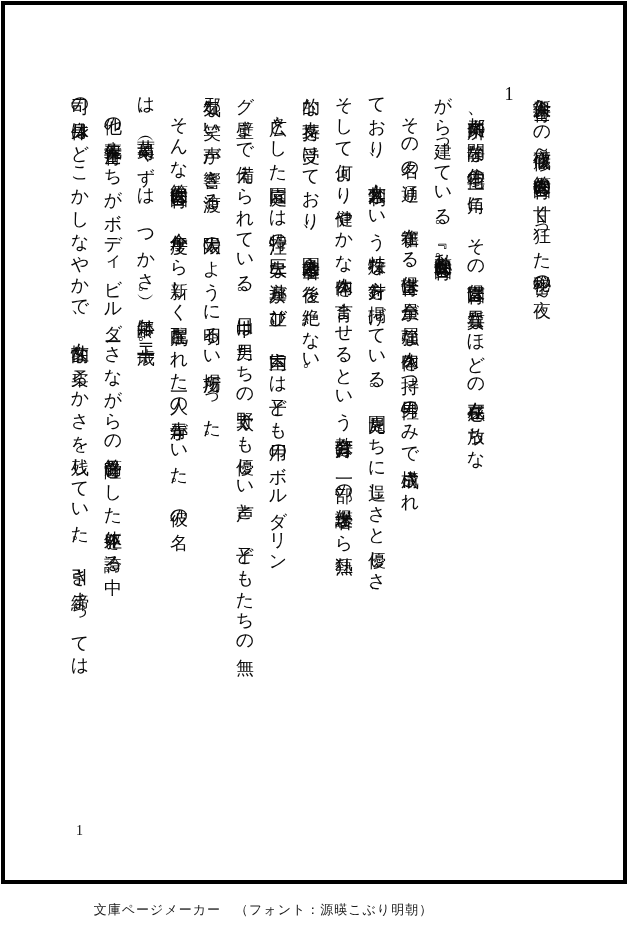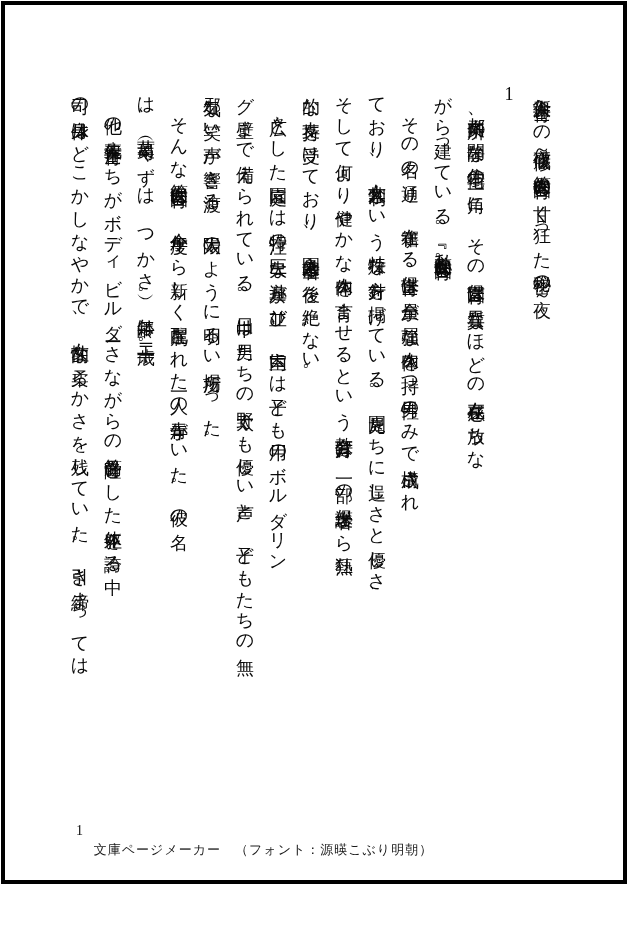--- a/index.html
+++ b/index.html
@@ -50,21 +50,21 @@
   .page-number {
     position: absolute;
     left: 71px;
     top: 818px;
     font-size: 14px;
     color: #0a0a0a;
   }
   .footer {
     position: absolute;
     left: 0;
-    top: 841px;
+    top: 901px;
     width: 527px;
     text-align: center;
     font-size: 13px;
     letter-spacing: 1px;
     color: #1a1a1a;
   }
 </style>
 </head>
 <body>
 

